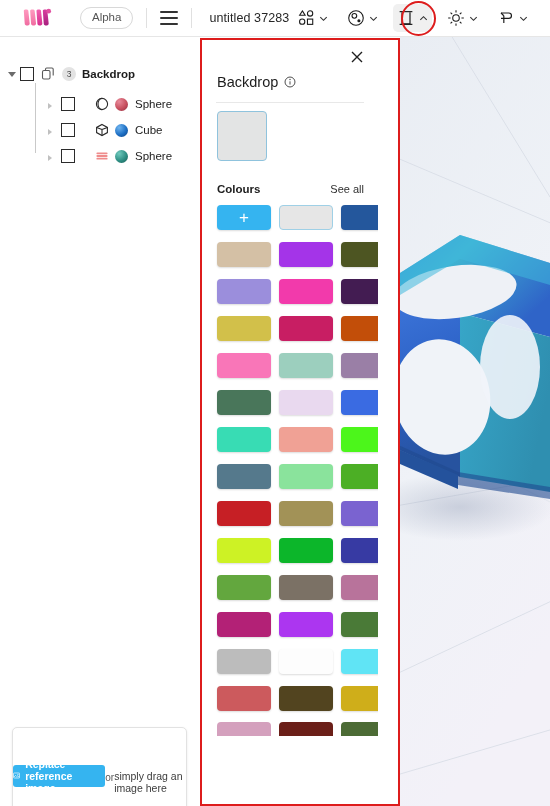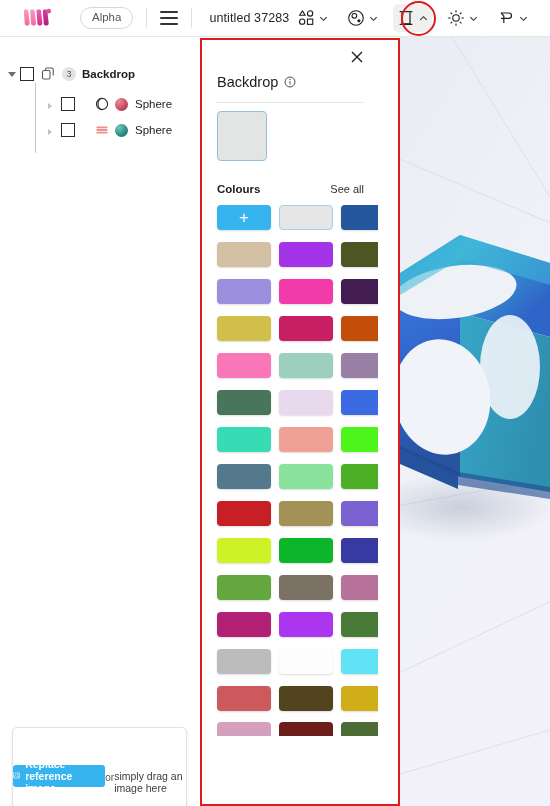--- a/index.html
+++ b/index.html
@@ -308,20 +308,30 @@
         <div class="elbow"></div>
         <div class="cb"></div>
         <svg class="shape-ic" viewBox="0 0 14 14" fill="none" stroke="#2a2a2a" stroke-width="1.1">
           <circle cx="7" cy="7" r="5.6"></circle>
             <path d="M7 1.4 A4 5.6 0 0 0 7 12.6"></path>
         </svg>
         <div class="mat-ball" style="background:radial-gradient(circle at 32% 28%, #e88a9a, #c8505f 55%, #8d2a3c)"></div>
         <span class="crow-label">Sphere</span>
       </div>
 
+      <div class="crow">
+        <div class="elbow"></div>
+        <div class="cb"></div>
+        <svg class="shape-ic" viewBox="0 0 14 14" fill="none" stroke="#2a2a2a" stroke-width="1.1">
+          <path d="M7 1.4 L12.4 4.4 V9.6 L7 12.6 L1.6 9.6 V4.4 Z"></path>
+          <path d="M7 6.6 L12.4 4.4 M7 6.6 L1.6 4.4 M7 6.6 V12.6"></path>
+        </svg>
+        <div class="mat-ball" style="background:radial-gradient(circle at 32% 28%, #6fb4ef, #1d6fc4 55%, #0e3f7d)"></div>
+        <span class="crow-label">Cube</span>
+      </div>
 
       <div class="crow">
         <div class="elbow"></div>
         <div class="cb"></div>
         <svg class="shape-ic" viewBox="0 0 14 14">
           <rect x="1.4" y="3.4" width="11.2" height="1.8" rx="0.9" fill="#ef8c8c"></rect>
           <rect x="1.4" y="6.1" width="11.2" height="1.8" rx="0.9" fill="#ef8c8c"></rect>
           <rect x="1.4" y="8.8" width="11.2" height="1.8" rx="0.9" fill="#ef8c8c"></rect>
         </svg>
         <div class="mat-ball" style="background:radial-gradient(circle at 32% 28%, #6fc9bd, #2e8f84 55%, #175a52)"></div>

